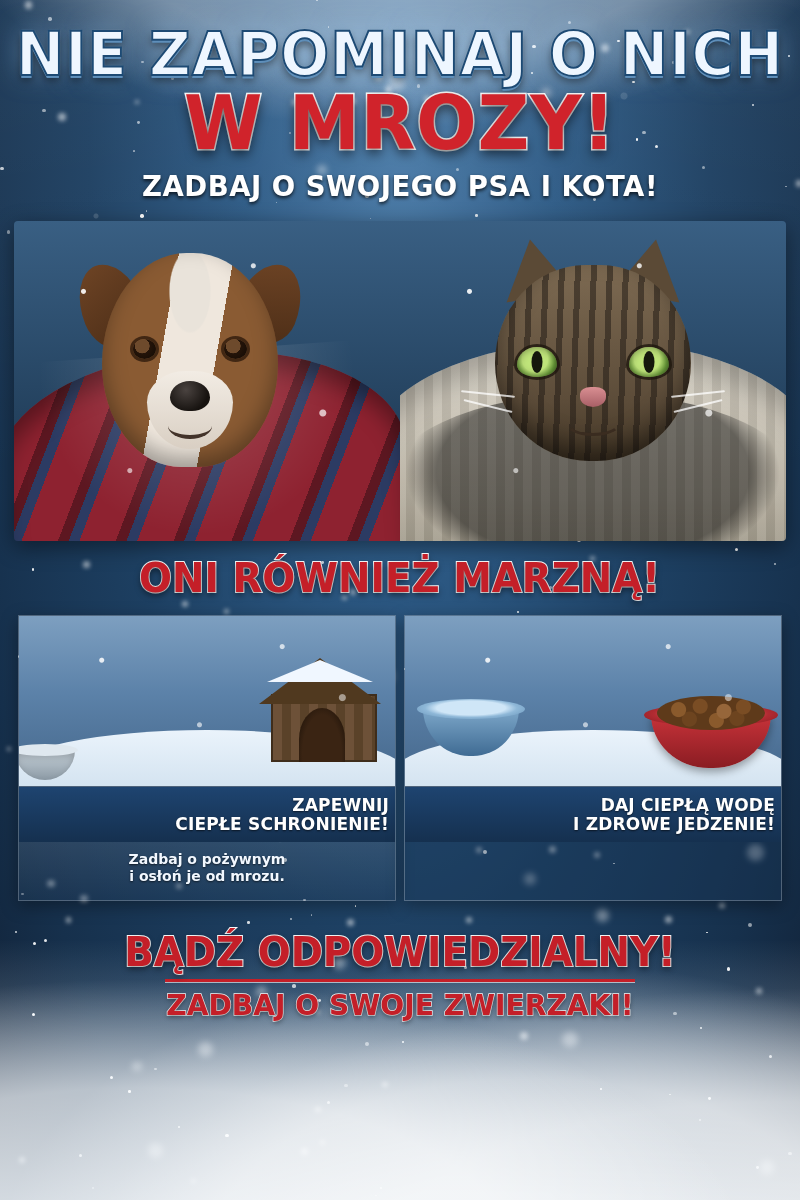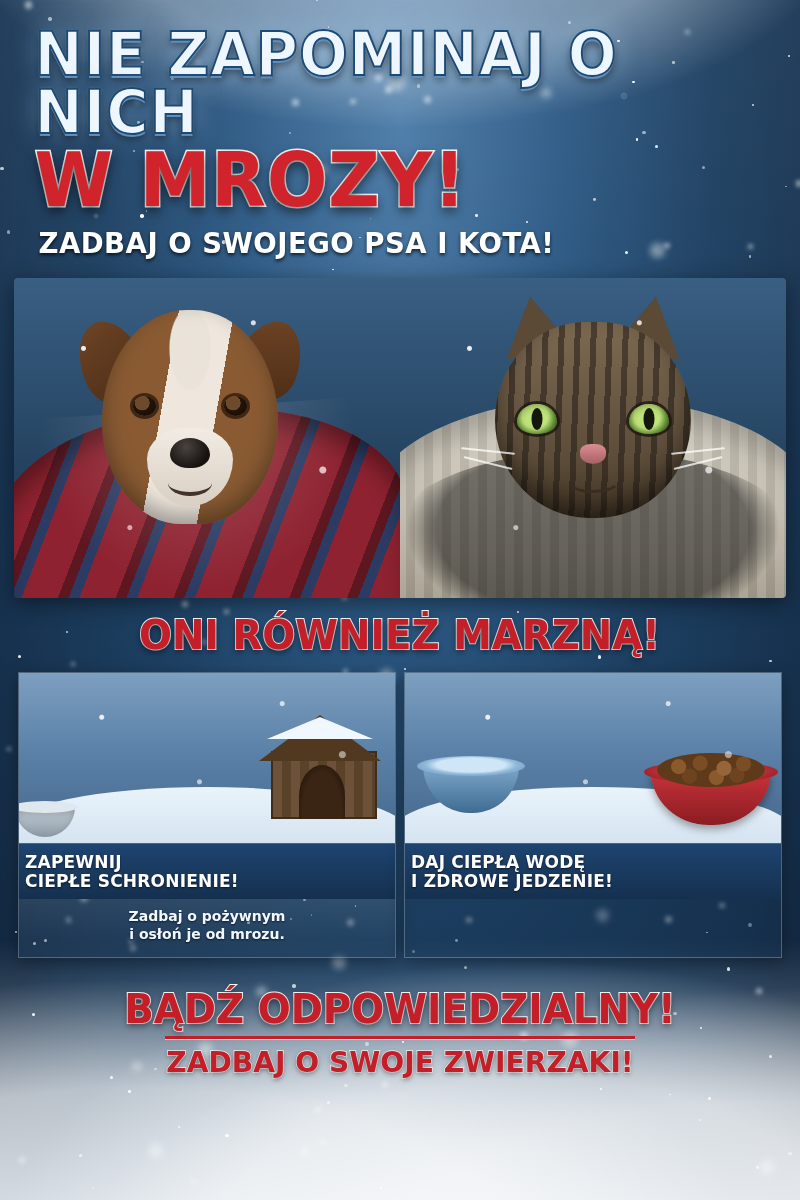--- a/index.html
+++ b/index.html
@@ -62,22 +62,22 @@
     left: -40px; right: -40px; top: -70px;
     height: 200px;
     background: radial-gradient(ellipse at 50% 0%, rgba(255,255,255,.35) 0 45%, transparent 70%);
     pointer-events: none;
   }
 
   
   .head {
     position: relative;
     padding-top: 26px;
+    text-align: center;
     z-index: 5;
-    padding-left: 19px;
   }
   .title-1 {
     font-size: 60px;
     line-height: .96;
     font-weight: bold;
     letter-spacing: 1px;
     color: #eef6ff;
     font-family: "DejaVu Sans", sans-serif;
     text-shadow:
       0 0 2px #cfe3f7,
@@ -496,21 +496,21 @@
   .toe.t1 { left: 2px;  top: 30px; transform: rotate(-18deg); }
   .toe.t2 { left: 30px; top: 6px; }
   .toe.t3 { right: 30px; top: 6px; }
   .toe.t4 { right: 2px; top: 30px; transform: rotate(18deg); }
 
   
   .card-head {
     background: linear-gradient(180deg, #1e4470, #15304f);
     border-top: 1px solid rgba(255,255,255,.25);
     padding: 9px 6px 8px 6px;
-    text-align: left;
+    text-align: right;
   }
   .card-head-text {
     font-family: "DejaVu Sans", sans-serif;
     font-weight: bold;
     font-size: 17px;
     line-height: 1.12;
     color: #ffffff;
     letter-spacing: .2px;
     text-shadow: 0 1px 2px rgba(0,0,0,.6);
   }

